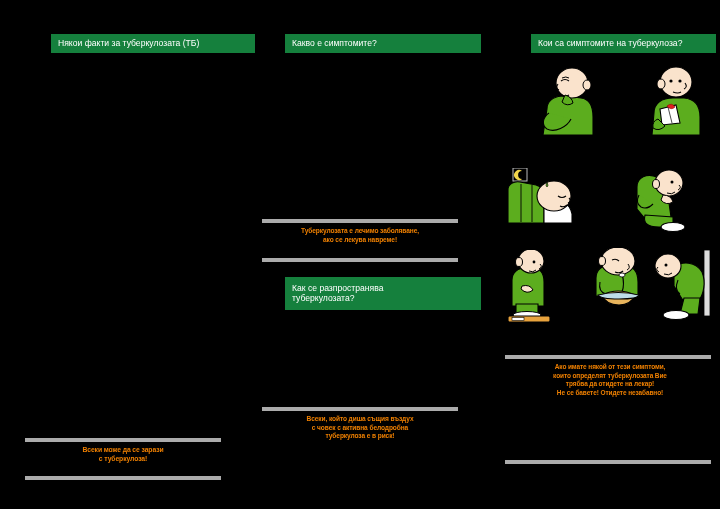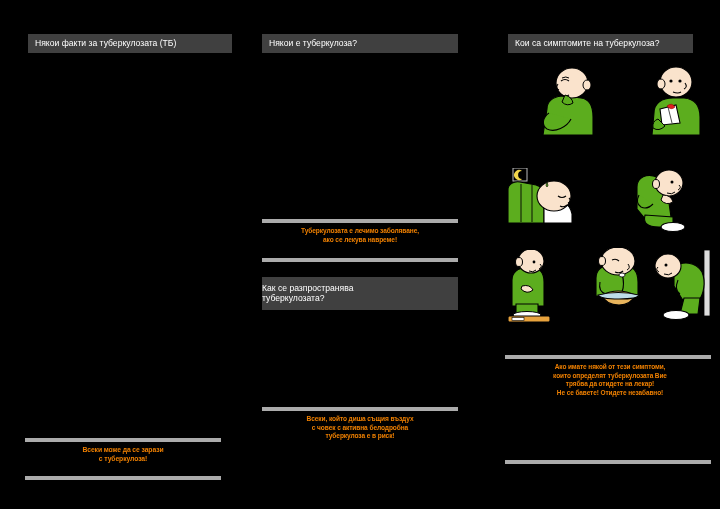--- a/index.html
+++ b/index.html
@@ -12,25 +12,26 @@
     width: 720px;
     height: 509px;
     background: #000000;
     overflow: hidden;
     font-family: "Liberation Sans", sans-serif;
   }
 
   
   .banner {
     position: absolute;
-    background: #404040;
+    background: #15803d;
     color: #FFFFFF;
     display: flex;
     align-items: center;
     box-sizing: border-box;
+    margin-left: 23px;
   }
   .banner span {
     display: block;
     line-height: 1.15;
   }
 
   #banner-facts {
     left: 28px;  top: 34px;  width: 204px; height: 19px;
     padding-left: 7px;
     font-size: 8.6px;
@@ -40,20 +41,21 @@
     padding-left: 7px;
     font-size: 8.6px;
   }
   #banner-symptoms {
     left: 508px; top: 34px; width: 185px; height: 19px;
     padding-left: 7px;
     font-size: 8.6px;
   }
   #banner-spread {
     left: 262px; top: 277px; width: 196px; height: 33px;
+    padding-left: 7px;
     font-size: 8.6px;
   }
 
   
   .rule {
     position: absolute;
     background: #ABABAB;
     height: 4px;
   }
 
@@ -78,21 +80,21 @@
 </head>
 <body>
 
 <div id="canvas">
 
   <div class="banner" id="banner-facts">
     <span>Някои факти за туберкулозата (ТБ)</span>
   </div>
 
   <div class="banner" id="banner-what">
-    <span>Някои е туберкулоза?</span>
+    <span>Какво е симптомите?</span>
   </div>
 
   <div class="banner" id="banner-symptoms">
     <span>Кои са симптомите на туберкулоза?</span>
   </div>
 
   <div class="rule" style="left:262px; top:219px; width:196px;"></div>
 
   <div class="otext" id="txt-curable">Туберкулозата е лечимо заболяване,<br>ако се лекува навреме!</div>
 

